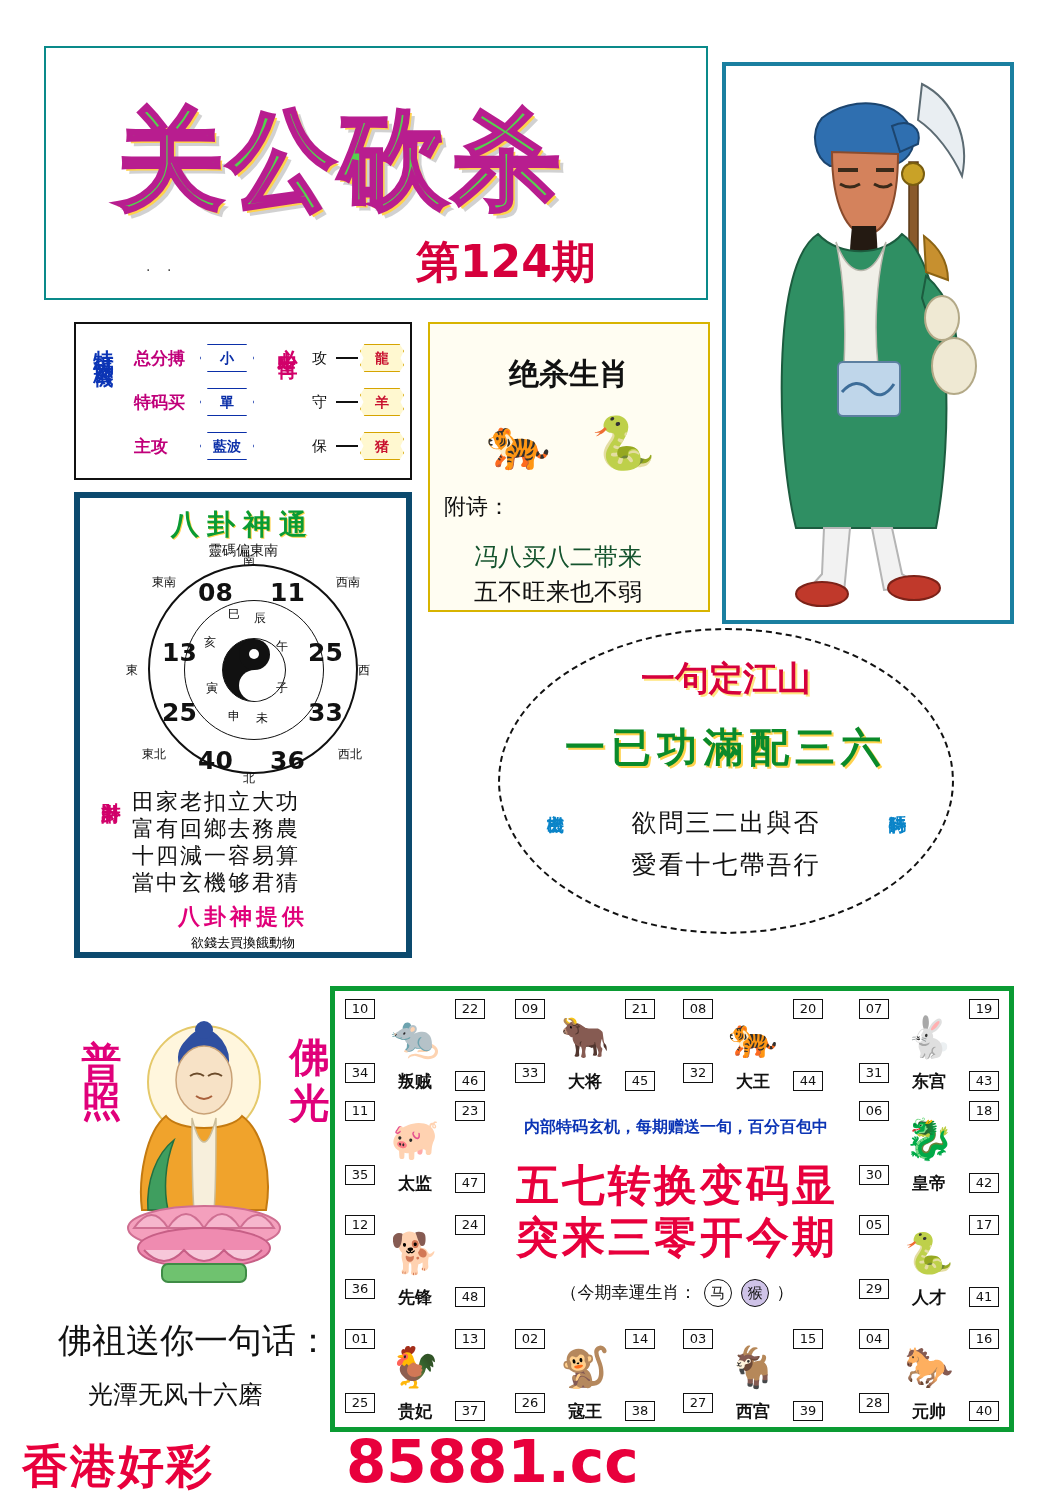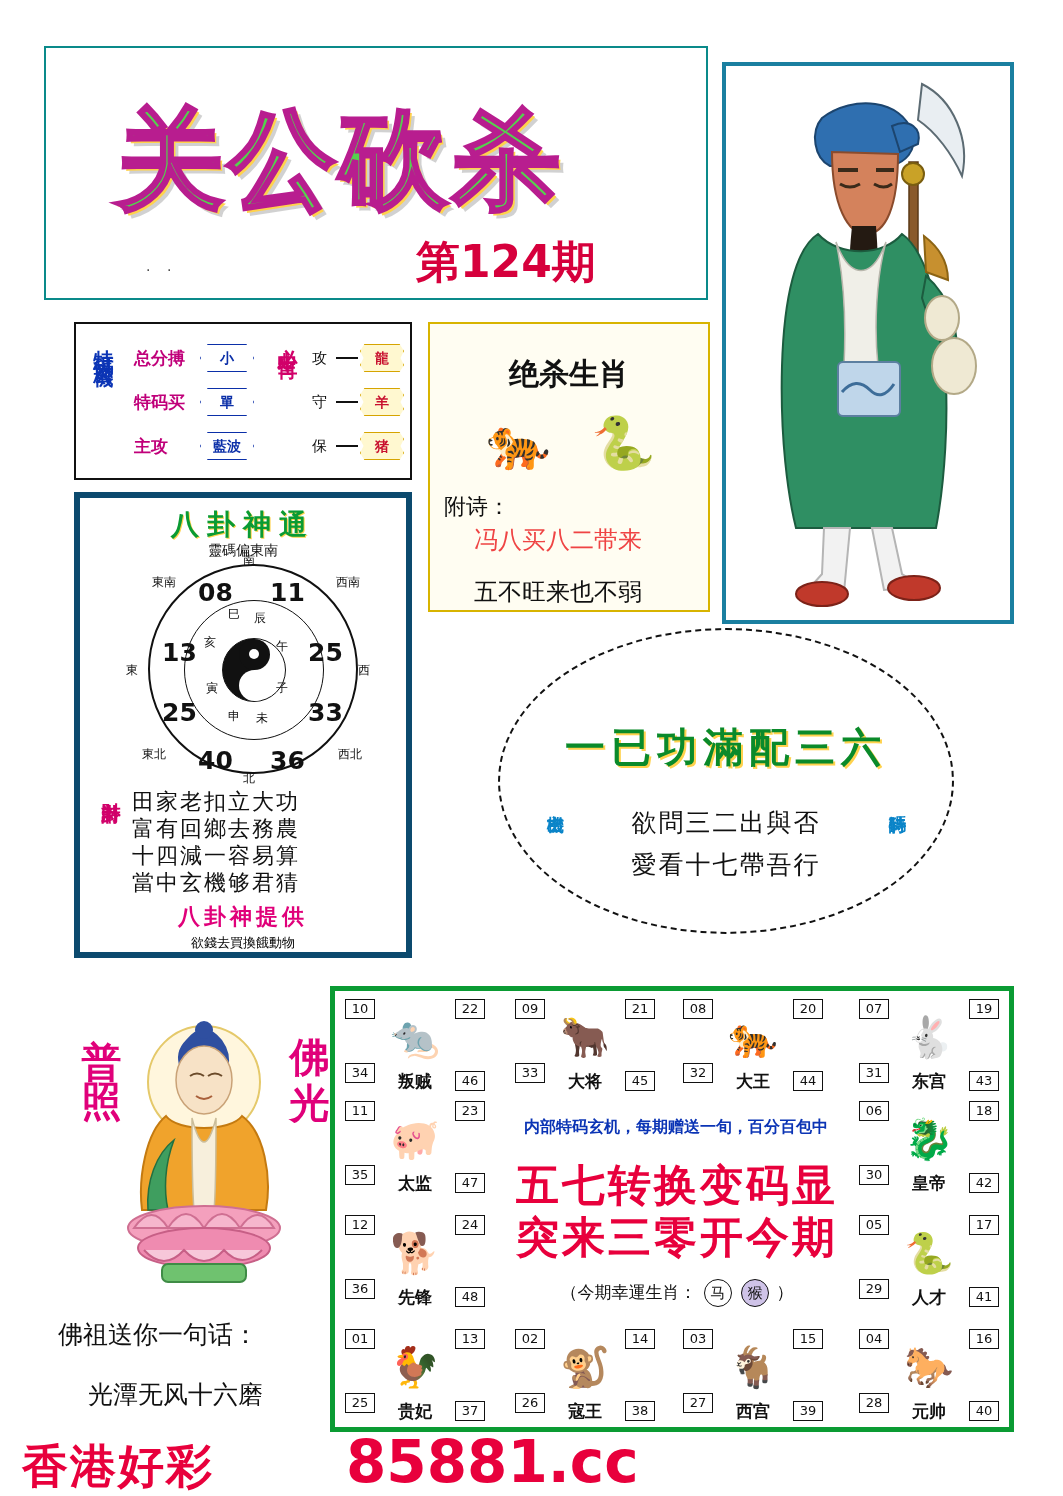--- a/index.html
+++ b/index.html
@@ -73,21 +73,21 @@
   }
 
   
   .jue-box{
     position:absolute;left:428px;top:322px;width:282px;height:290px;
     border:2px solid #d8b400;background:#fffdf2;box-sizing:border-box;
   }
   .jue-title{position:absolute;left:0;top:18px;width:100%;text-align:center;font-size:30px;color:#111;font-weight:bold;margin-top:12px;}
   .jue-animals{position:absolute;left:36px;top:82px;width:210px;height:74px;display:flex;justify-content:space-around;align-items:center;}
   .jue-fushi{position:absolute;left:14px;top:168px;font-size:22px;color:#111;}
-  .jue-l1{position:absolute;left:44px;top:200px;font-size:24px;color:#ef4444;}
+  .jue-l1{position:absolute;left:44px;top:217px;font-size:24px;color:#14532d;}
   .jue-l2{position:absolute;left:44px;top:252px;font-size:24px;color:#111;}
 
   
   .bagua-box{
     position:absolute;left:74px;top:492px;width:338px;height:466px;
     border:6px solid #0c4a6e;background:#fff;box-sizing:border-box;
   }
   .bagua-title{
     position:absolute;left:0;top:8px;width:100%;text-align:center;
     font-size:28px;font-weight:bold;color:#0a9b33;letter-spacing:8px;
@@ -124,21 +124,21 @@
   .oval-t1{position:absolute;left:0;top:26px;width:100%;text-align:center;font-size:34px;font-weight:bold;color:#d6003c;text-shadow:2px 2px 0 #ffe680;}
   .oval-t2{position:absolute;left:0;top:90px;width:100%;text-align:center;font-size:40px;font-weight:bold;color:#0a8a2a;letter-spacing:6px;text-shadow:2px 2px 0 #ffd24d;}
   .oval-side-l{position:absolute;left:44px;top:172px;width:24px;font-size:17px;color:#0a84c8;line-height:24px;text-align:center;font-weight:bold;}
   .oval-side-r{position:absolute;right:42px;top:172px;width:24px;font-size:17px;color:#0a84c8;line-height:24px;text-align:center;font-weight:bold;}
   .oval-p1{position:absolute;left:0;top:176px;width:100%;text-align:center;font-size:25px;color:#111;letter-spacing:2px;}
   .oval-p2{position:absolute;left:0;top:218px;width:100%;text-align:center;font-size:25px;color:#111;letter-spacing:2px;}
 
   
   .pu{position:absolute;left:60px;top:1006px;font-size:40px;font-weight:bold;color:#e0007a;line-height:84px;}
   .fo{position:absolute;left:268px;top:1006px;font-size:40px;font-weight:bold;color:#e0007a;line-height:84px;}
-  .buddha-line1{position:absolute;left:58px;top:1318px;font-size:25px;color:#111;}
+  .buddha-line1{position:absolute;left:58px;top:1318px;font-size:34px;color:#111;}
   .buddha-line2{position:absolute;left:88px;top:1378px;font-size:25px;color:#111;}
 
   
   .grid-box{
     position:absolute;left:330px;top:986px;width:684px;height:446px;
     border:5px solid #0a9b33;background:#fff;box-sizing:border-box;
   }
   .cell{position:absolute;width:144px;height:96px;}
   .cell .tl,.cell .tr,.cell .bl,.cell .br{
     position:absolute;width:28px;height:18px;line-height:18px;text-align:center;
@@ -314,20 +314,21 @@
         <div>富有回鄉去務農</div>
         <div>十四減一容易算</div>
         <div>當中玄機够君猜</div>
       </div>
     </div>
     <div class="bagua-foot">八卦神提供</div>
     <div class="bagua-foot2">欲錢去買換餓動物</div>
   </div>
 
   <div class="oval">
+    <div class="oval-t1">一句定江山</div>
     <div class="oval-t2">一已功滿配三六</div>
     <div class="oval-side-l">
       <div style="writing-mode:vertical-rl;">出玄機</div>
     </div>
     <div class="oval-side-r">
       <div style="writing-mode:vertical-rl;">特碼詩</div>
     </div>
     <div class="oval-p1">欲問三二出與否</div>
     <div class="oval-p2">愛看十七帶吾行</div>
   </div>

